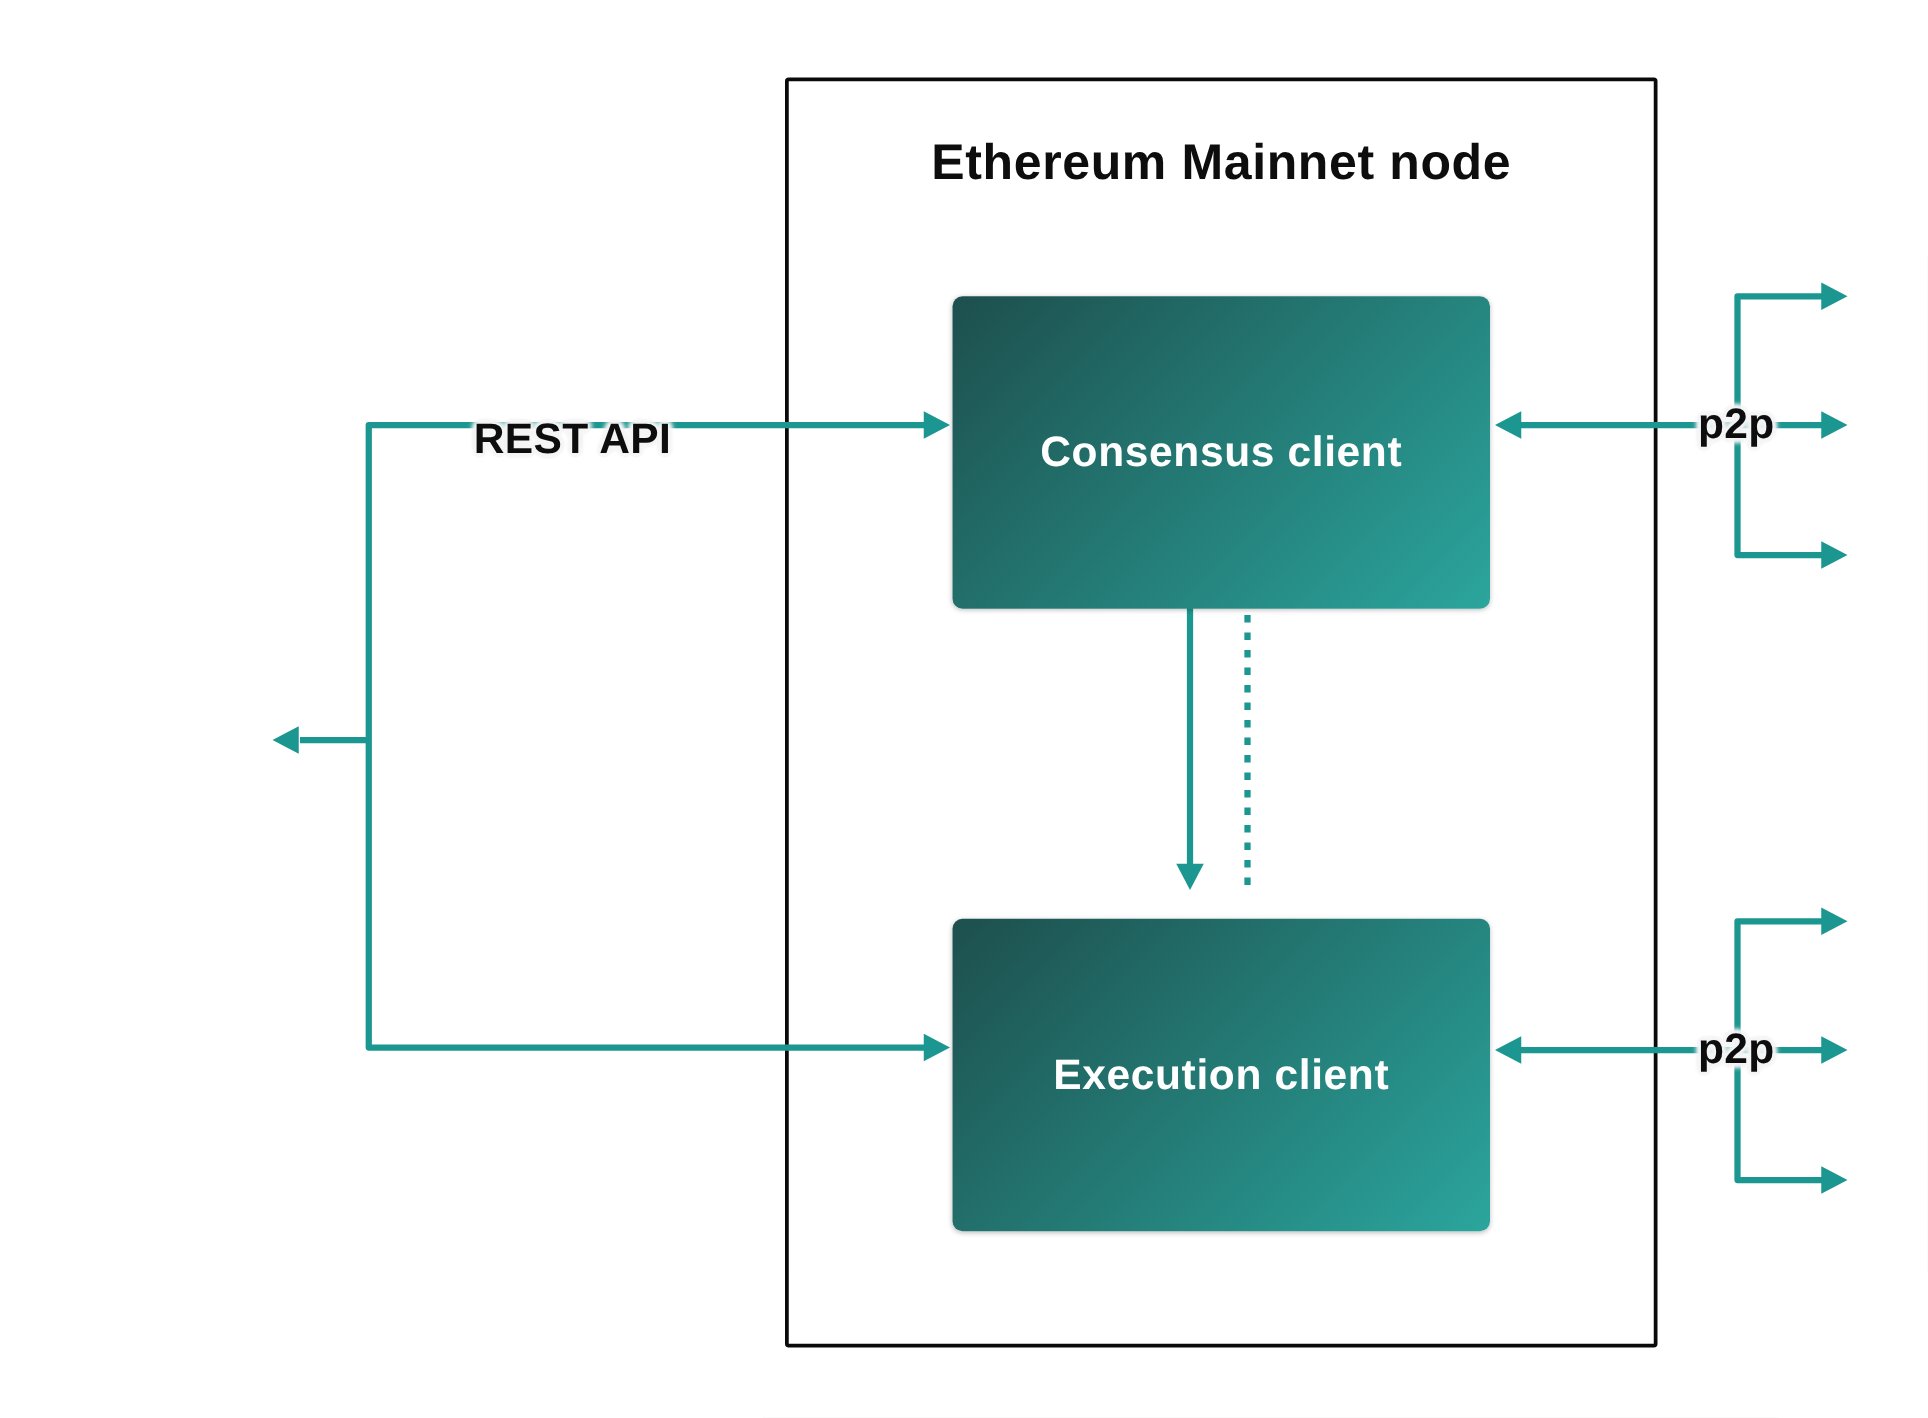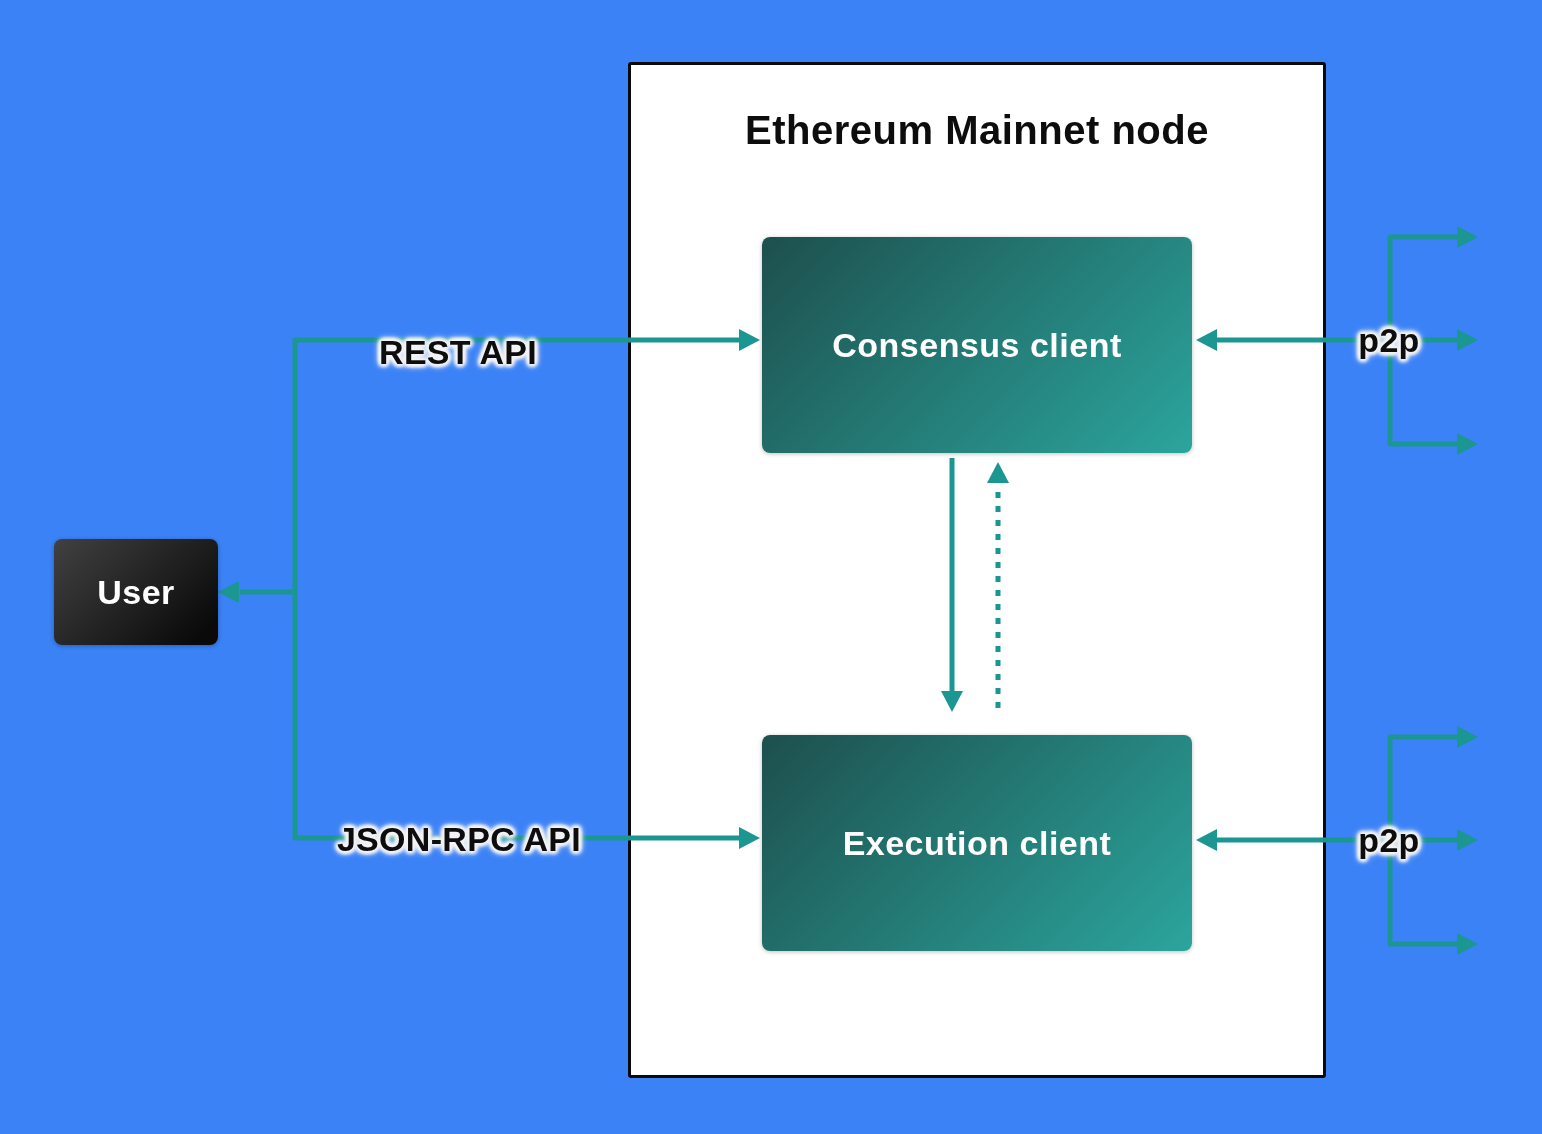--- a/index.html
+++ b/index.html
@@ -4,21 +4,21 @@
 <style>
   html,body { margin:0; padding:0; }
   body {
     font-family: "Liberation Sans", "DejaVu Sans", sans-serif;
     background: #e9e9ea;
   }
   .canvas {
     position: relative;
     width: 1542px;
     height: 1134px;
-    background: #3b82f6;
+    background: #ffffff;
     overflow: hidden;
   }
   .svg-layer {
     position: absolute;
     left: 0; top: 0;
     width: 1542px; height: 1134px;
     pointer-events: none;
   }
   .node-box {
     position: absolute;
@@ -34,21 +34,21 @@
     width: 698px;
     text-align: center;
     font-size: 40px;
     font-weight: 700;
     color: #0d0d0d;
     letter-spacing: 0.5px;
   }
   .client-box {
     position: absolute;
     left: 762px;
-    width: 430px; height: 216px;
+    width: 430px; height: 250px;
     border-radius: 8px;
     background: linear-gradient(135deg, #1d4f4d 0%, #2ba59d 100%);
     box-shadow: 0 1px 4px rgba(0,0,0,0.25);
     display: flex;
     align-items: center;
     justify-content: center;
   }
   .client-box.consensus { top: 237px; }
   .client-box.execution { top: 735px; }
   .client-label {
@@ -137,22 +137,18 @@
     <polygon class="arrowhead" points="1478,944 1457,933 1457,955"></polygon>
   </svg>
 
   <div class="client-box consensus">
     <span class="client-label">Consensus client</span>
   </div>
   <div class="client-box execution">
     <span class="client-label">Execution client</span>
   </div>
 
-  <div class="user-box">
-    <span class="user-label">User</span>
-  </div>
 
   <div class="edge-label halo-gray" style="left:458px; top:352px;">REST API</div>
-  <div class="edge-label halo-gray" style="left:459px; top:839px;">JSON-RPC API</div>
   <div class="edge-label halo-gray" style="left:1389px; top:340px;">p2p</div>
   <div class="edge-label halo-gray" style="left:1389px; top:840px;">p2p</div>
 
 </div>
 
 </body></html>

